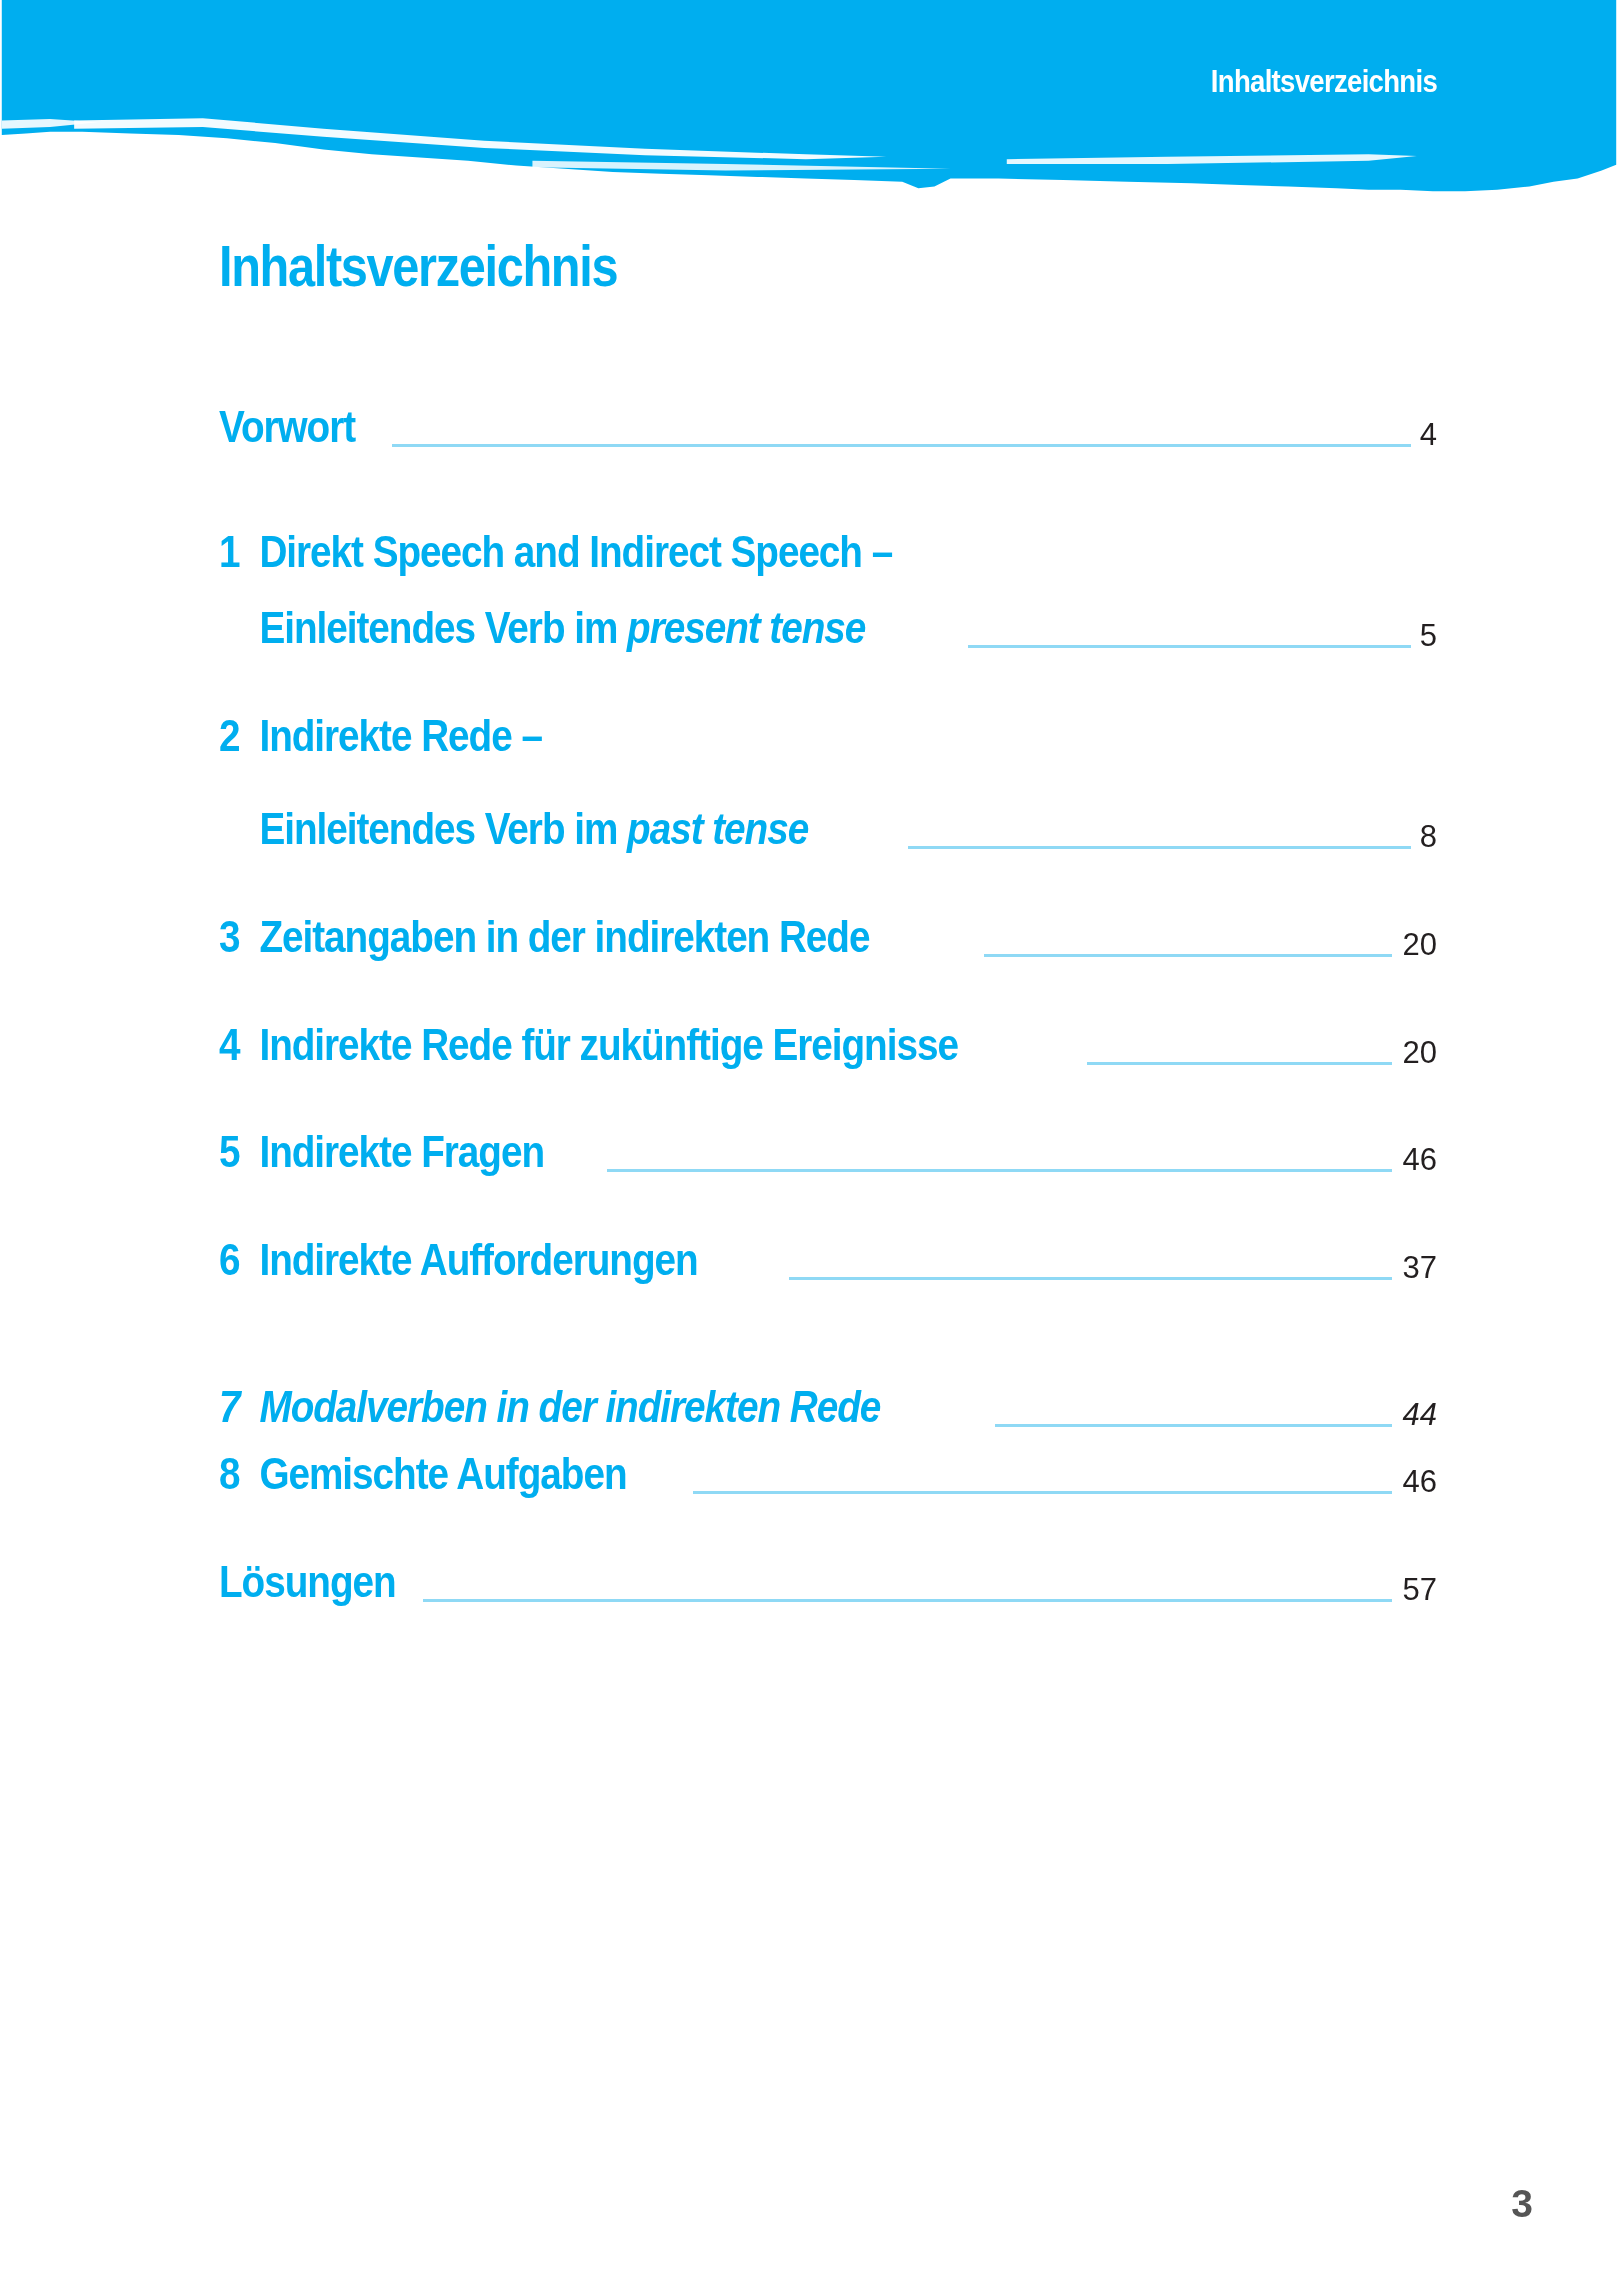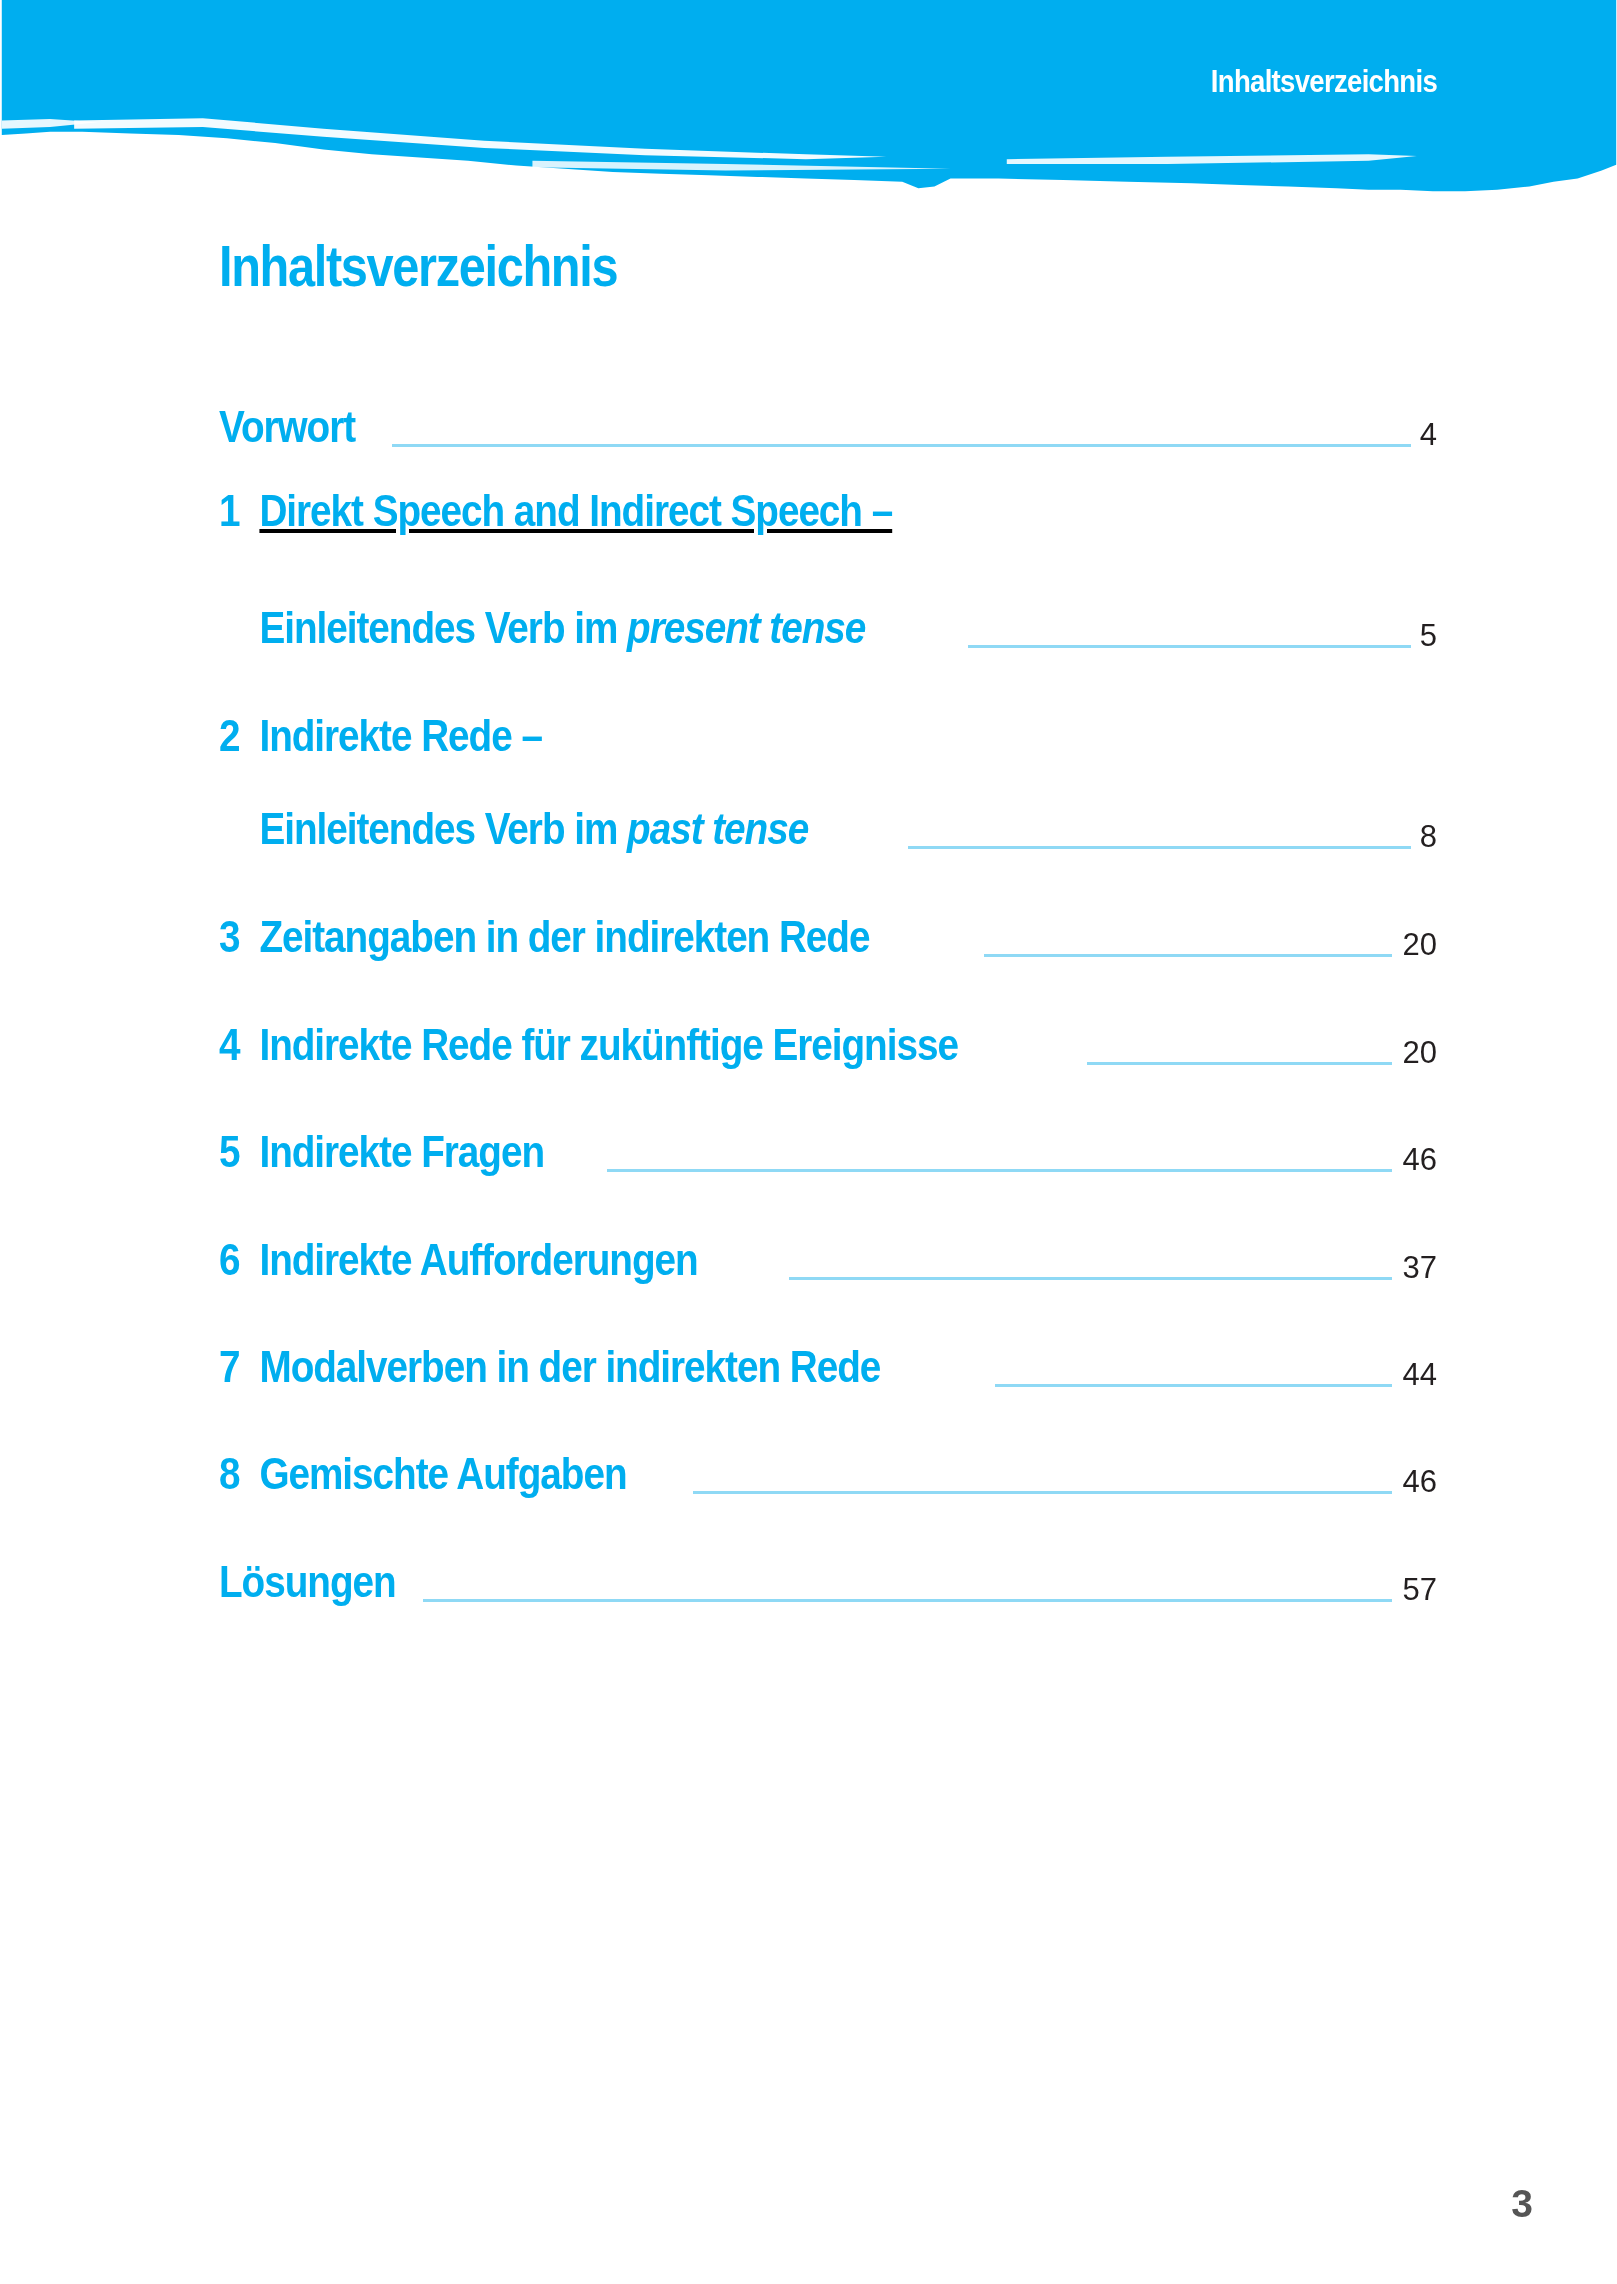--- a/index.html
+++ b/index.html
@@ -130,21 +130,21 @@
 <h1 class="page-title">Inhaltsverzeichnis</h1>
 
 <div class="toc">
 
   <div class="toc-row" style="top:400px;">
     <span class="toc-text">Vorwort</span>
     <span class="leader" style="left:173px; right:26px;"></span>
     <span class="page-num">4</span>
   </div>
 
-  <div class="toc-row" style="top:484px;text-decoration:underline;">
+  <div class="toc-row" style="top:525px;">
     <span class="toc-text">
       <span class="num">1</span><span>Direkt Speech and Indirect Speech –</span>
     </span>
   </div>
 
   <div class="toc-row" style="top:601px;">
     <span class="toc-text indent">
       <span>Einleitendes Verb im </span><em>present tense</em>
     </span>
     <span class="leader" style="left:749px; right:26px;"></span>
@@ -190,21 +190,21 @@
   </div>
 
   <div class="toc-row" style="top:1233px;">
     <span class="toc-text">
       <span class="num">6</span><span>Indirekte Aufforderungen</span>
     </span>
     <span class="leader" style="left:570px; right:45px;"></span>
     <span class="page-num">37</span>
   </div>
 
-  <div class="toc-row" style="top:1340px;">
+  <div class="toc-row" style="top:1380px;font-style:italic;">
     <span class="toc-text">
       <span class="num">7</span><span>Modalverben in der indirekten Rede</span>
     </span>
     <span class="leader" style="left:776px; right:45px;"></span>
     <span class="page-num">44</span>
   </div>
 
   <div class="toc-row" style="top:1447px;">
     <span class="toc-text">
       <span class="num">8</span><span>Gemischte Aufgaben</span>

